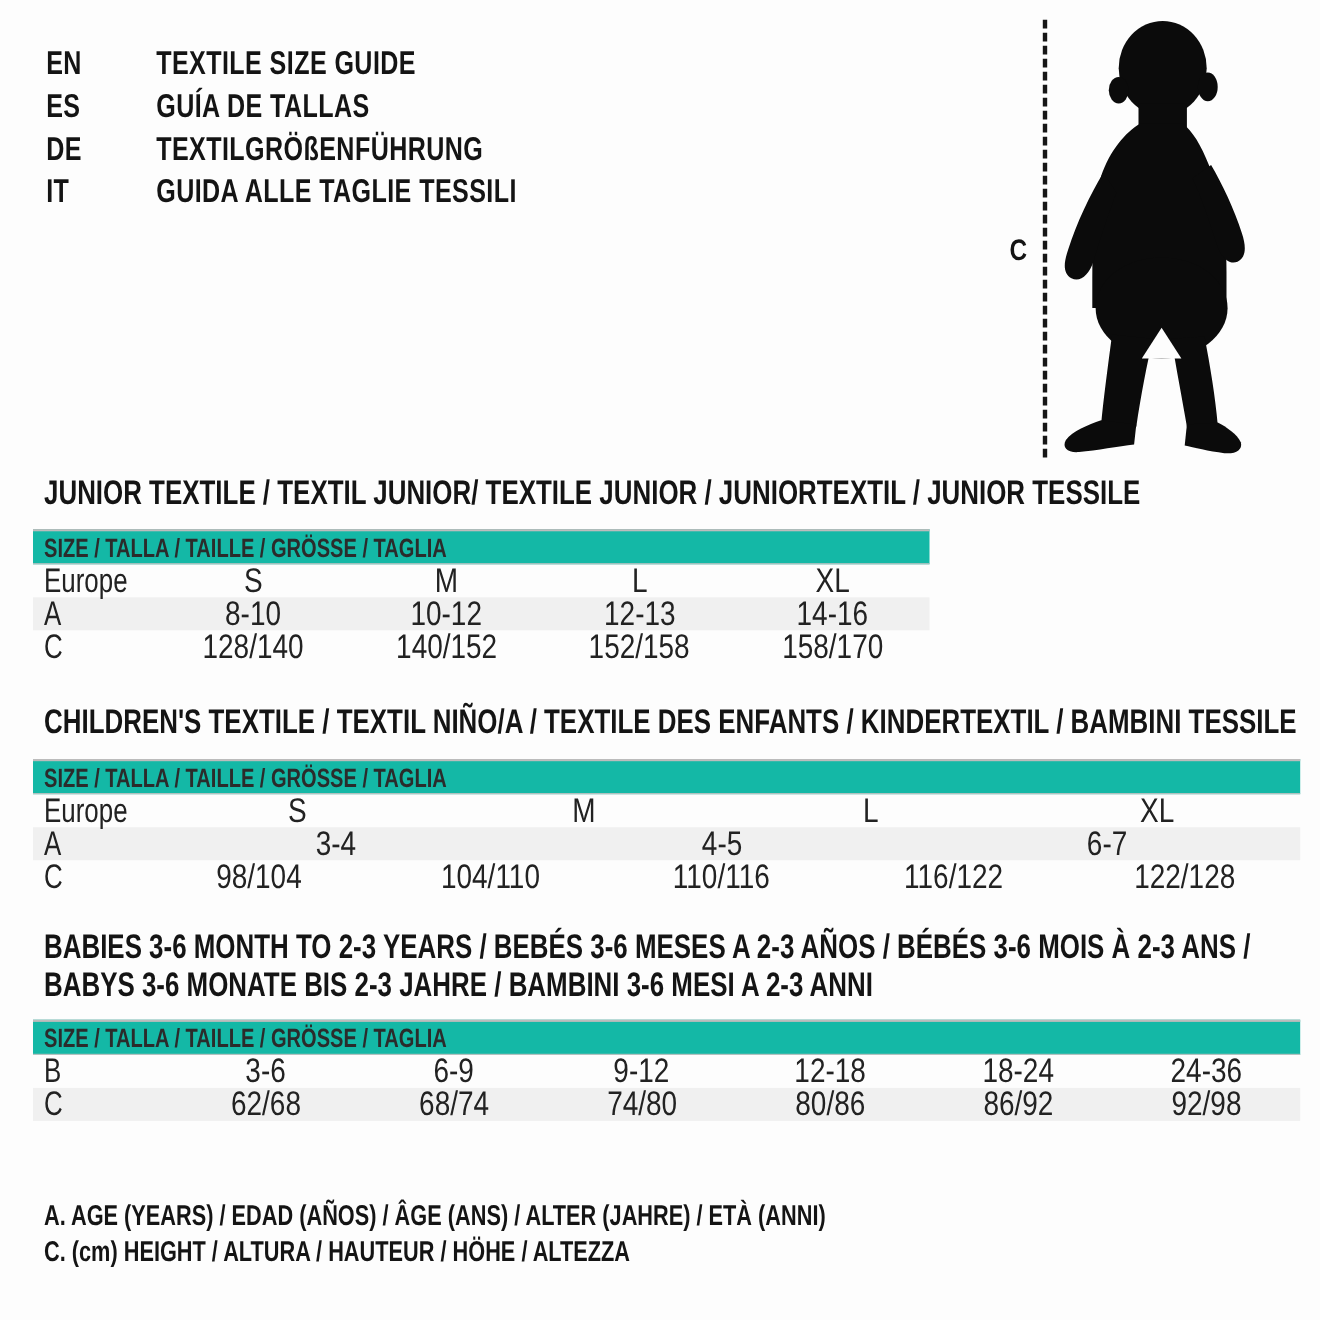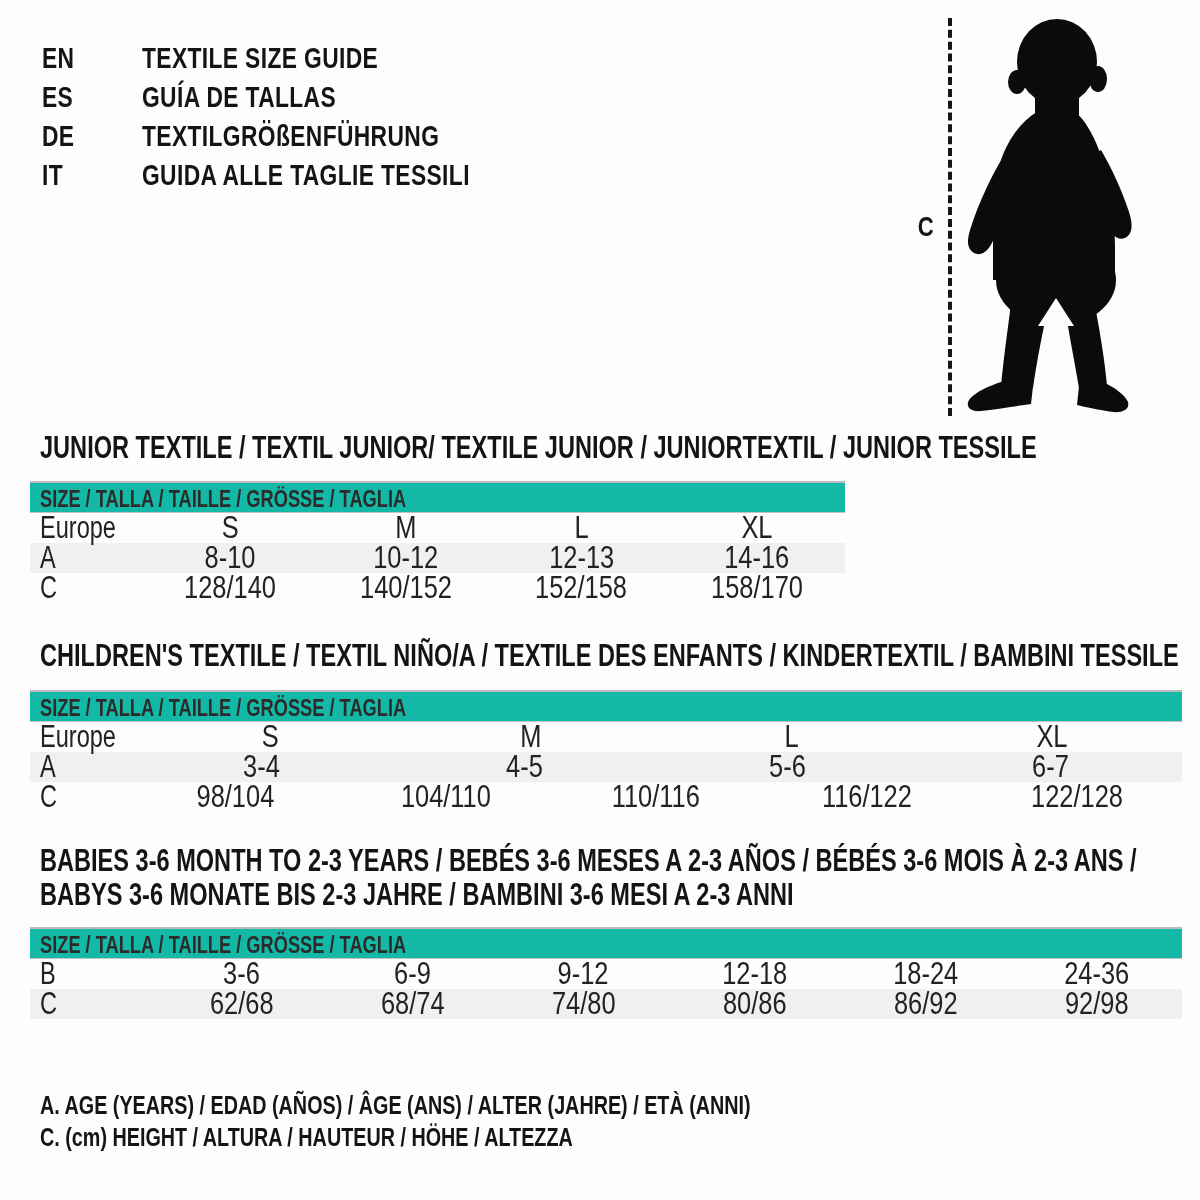--- a/index.html
+++ b/index.html
@@ -172,23 +172,20 @@
     </div>
     <div class="trow shaded">
       <span class="tlabel"><span class="cx">A</span></span>
       <span class="tcell">
           <span class="cxc">3-4</span>
         </span>
       <span class="tcell">
           <span class="cxc">4-5</span>
         </span>
       <span class="tcell">
-          <span class="cxc">5-6</span>
-        </span>
-      <span class="tcell">
           <span class="cxc">6-7</span>
         </span>
     </div>
     <div class="trow">
       <span class="tlabel"><span class="cx">C</span></span>
       <span class="tcell">
           <span class="cxc">98/104</span>
         </span>
       <span class="tcell">
           <span class="cxc">104/110</span>

